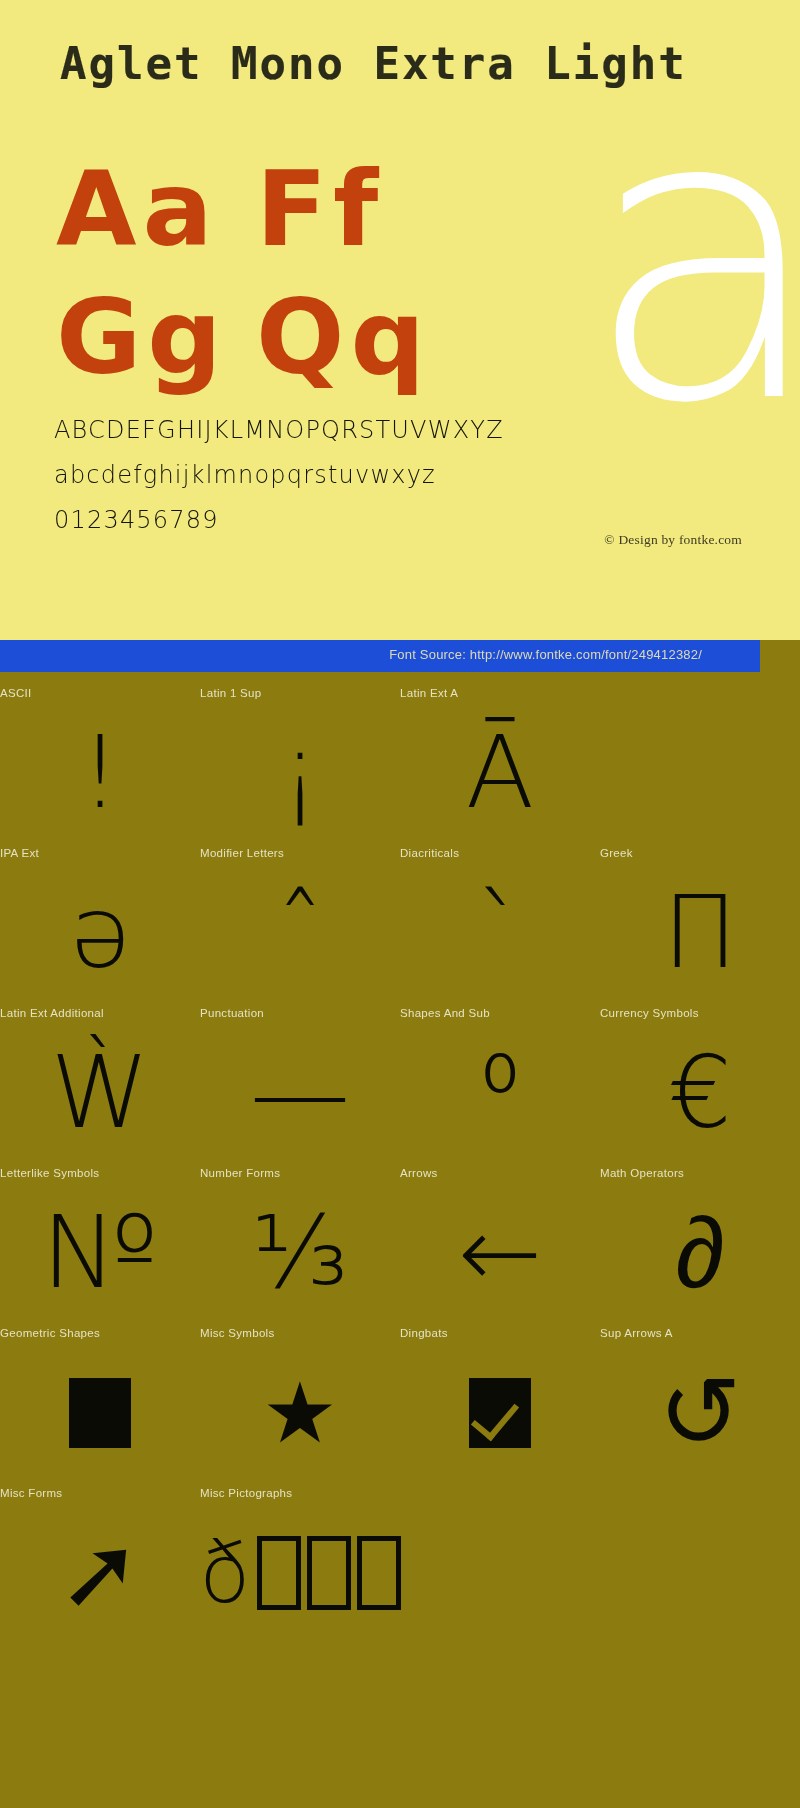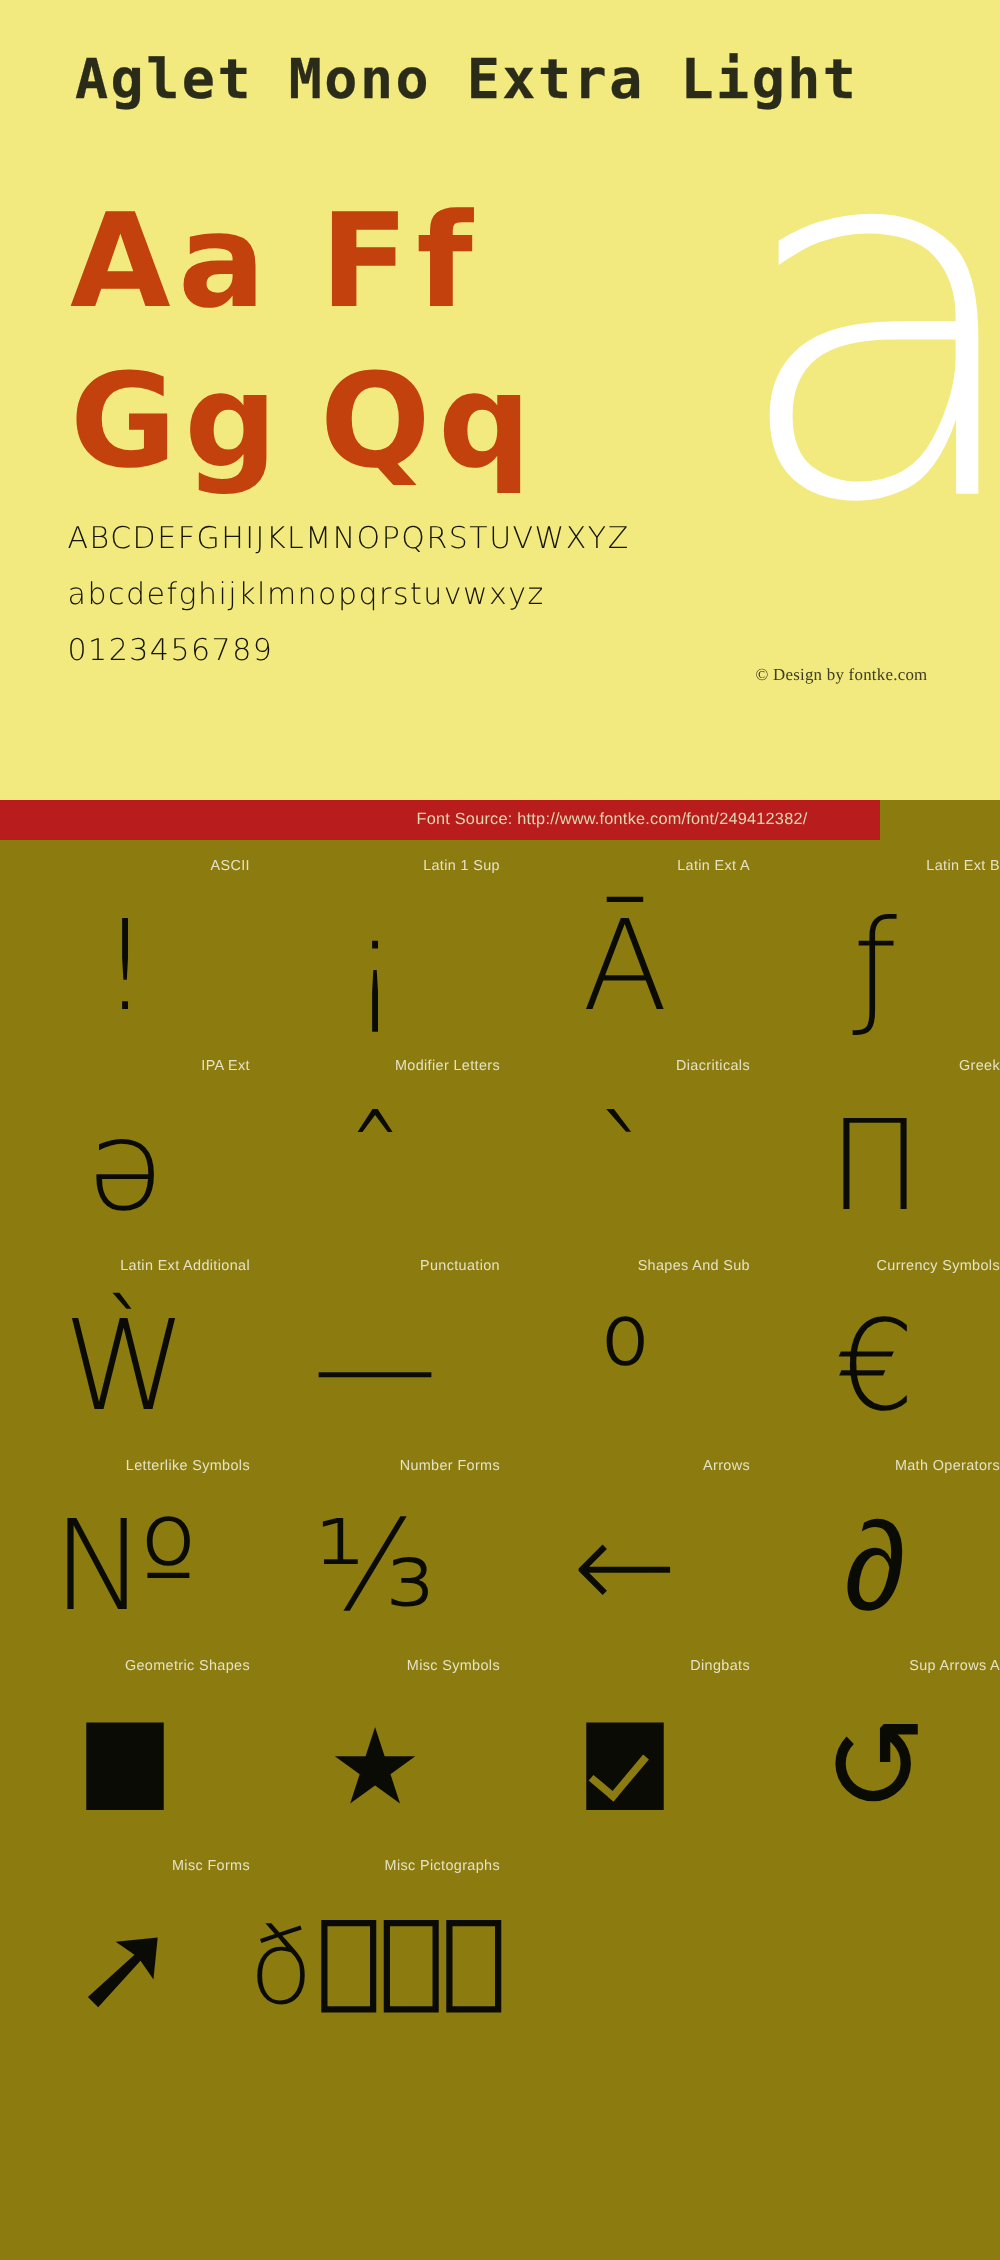--- a/index.html
+++ b/index.html
@@ -95,23 +95,23 @@
     font-family:Liberation Serif, serif;
     font-size:13.5px;
     color:#3e3c22;
     letter-spacing:0.2px;
     white-space:nowrap;
   }
 
   
   #source-bar {
     position:relative;
-    width:704px;
+    width:760px;
     height:32px;
-    background:#b91c1c;
+    background:#1d4ed8;
   }
   #source-text {
     position:absolute;
     right:58px;
     top:7px;
     font-family:"Liberation Sans", sans-serif;
     font-size:13px;
     color:#ded9b4;
     letter-spacing:0.2px;
     white-space:nowrap;
@@ -124,21 +124,21 @@
     background:#8c7c10;
     padding-top:14px;
   }
   .glyph-row {
     display:grid;
     grid-template-columns:repeat(4, 1fr);
     height:160px;
   }
   .glyph-cell {
     position:relative;
-    text-align:right;
+    text-align:left;
   }
   .glyph-label {
     font-family:"Liberation Sans", sans-serif;
     font-size:11.5px;
     color:#e6e2c4;
     letter-spacing:0.3px;
     line-height:14px;
     white-space:nowrap;
     height:14px;
   }
@@ -220,24 +220,20 @@
         <div class="glyph-label">ASCII</div>
         <div class="glyph-sample big">!</div>
       </div>
       <div class="glyph-cell">
         <div class="glyph-label">Latin 1 Sup</div>
         <div class="glyph-sample big">¡</div>
       </div>
       <div class="glyph-cell">
         <div class="glyph-label">Latin Ext A</div>
         <div class="glyph-sample big">Ā</div>
-      </div>
-      <div class="glyph-cell">
-        <div class="glyph-label">Latin Ext B</div>
-        <div class="glyph-sample big">ƒ</div>
       </div>
     </div>
     <div class="glyph-row">
       <div class="glyph-cell">
         <div class="glyph-label">IPA Ext</div>
         <div class="glyph-sample big">ǝ</div>
       </div>
       <div class="glyph-cell">
         <div class="glyph-label">Modifier Letters</div>
         <div class="glyph-sample big">ˆ</div>

